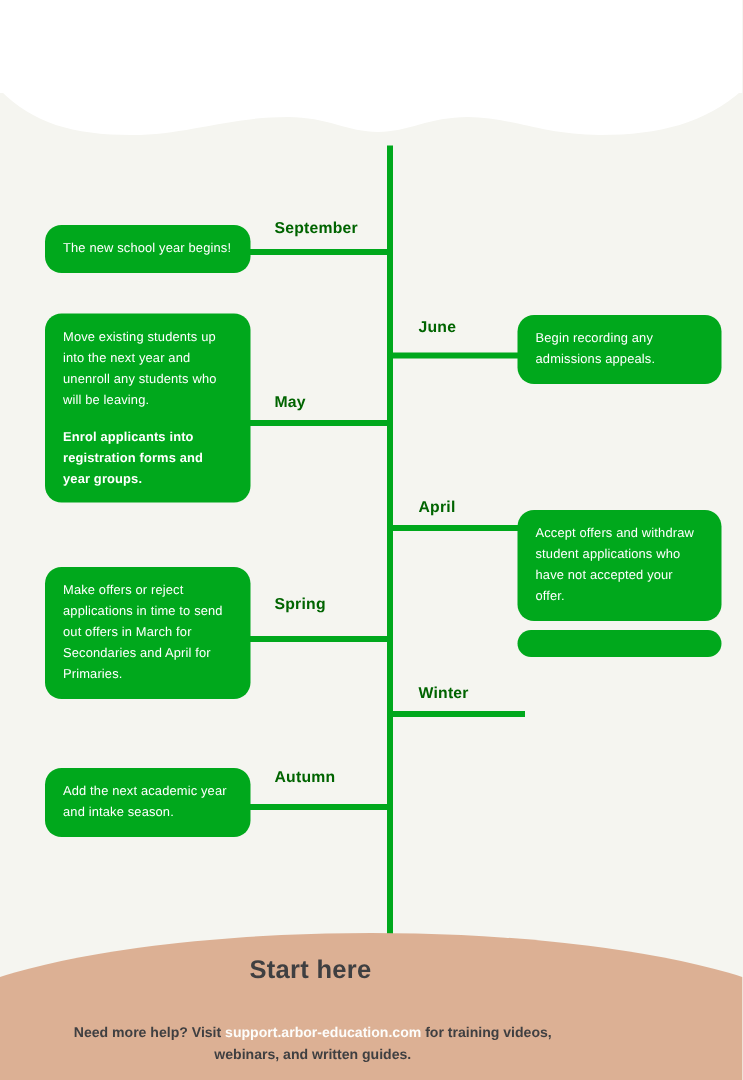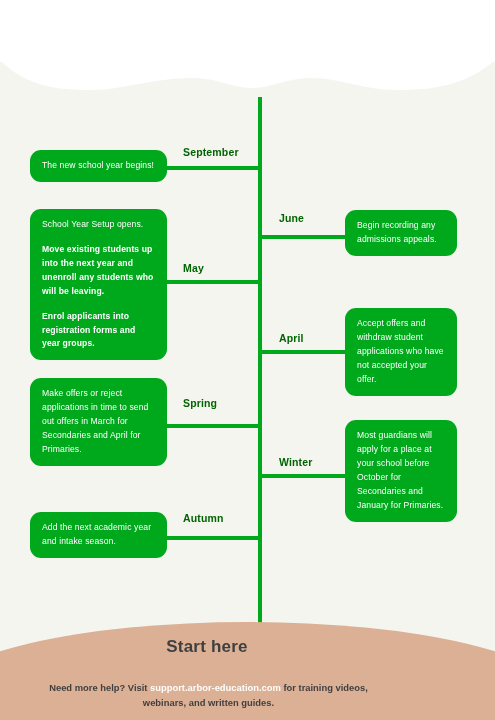--- a/index.html
+++ b/index.html
@@ -83,21 +83,21 @@
     background: #00a81c;
     border-radius: 11px;
     color: #ffffff;
     font-size: 8.6px;
     line-height: 1.62;
     padding: 9px 12px;
     z-index: 3;
     letter-spacing: 0.1px;
   }
   .card.left  { left: 30px;  width: 137px; }
-  .card.right { left: 345px; width: 112px; }
+  .card.right { left: 345px; width: 136px; }
   .card p { margin: 0; }
   .card p + p { margin-top: 11px; font-weight: bold; }
 
   
   .footer-blob {
     position: absolute;
     left: -60px; top: 622px;
     width: 615px; height: 190px;
     background: #dcb094;
     border-radius: 50% 50% 0 0 / 38% 38% 0 0;
@@ -170,43 +170,41 @@
 
   <div class="monthlabel right" style="top:212px">June</div>
   <div class="monthlabel right" style="top:332px">April</div>
   <div class="monthlabel right" style="top:456px">Winter</div>
 
   <div class="card left" style="top:150px">
     <p>The new school year begins!</p>
   </div>
 
   <div class="card left" style="top:209px">
-    <p>School Year Setup opens.</p>
     <p>Move existing students up into the next year and unenroll any students who will be leaving.</p>
     <p>Enrol applicants into registration forms and year groups.</p>
   </div>
 
   <div class="card left" style="top:378px">
     <p>Make offers or reject applications in time to send out offers in March for Secondaries and April for Primaries.</p>
   </div>
 
   <div class="card left" style="top:512px">
     <p>Add the next academic year and intake season.</p>
   </div>
 
   <div class="card right" style="top:210px">
     <p>Begin recording any admissions appeals.</p>
   </div>
 
-  <div class="card right" style="top:308px">
+  <div class="card right" style="top:340px">
     <p>Accept offers and withdraw student applications who have not accepted your offer.</p>
   </div>
 
   <div class="card right" style="top:420px">
-    <p>Most guardians will apply for a place at your school before October for Secondaries and January for Primaries.</p>
   </div>
 
   <div class="footer-blob"></div>
   <div class="start-here">Start here</div>
   <div class="help-line">
     <span>Need more help? Visit </span><span class="help-link">support.arbor-education.com</span><span> for training videos, webinars, and written guides.</span>
   </div>
 
 </div>
 

